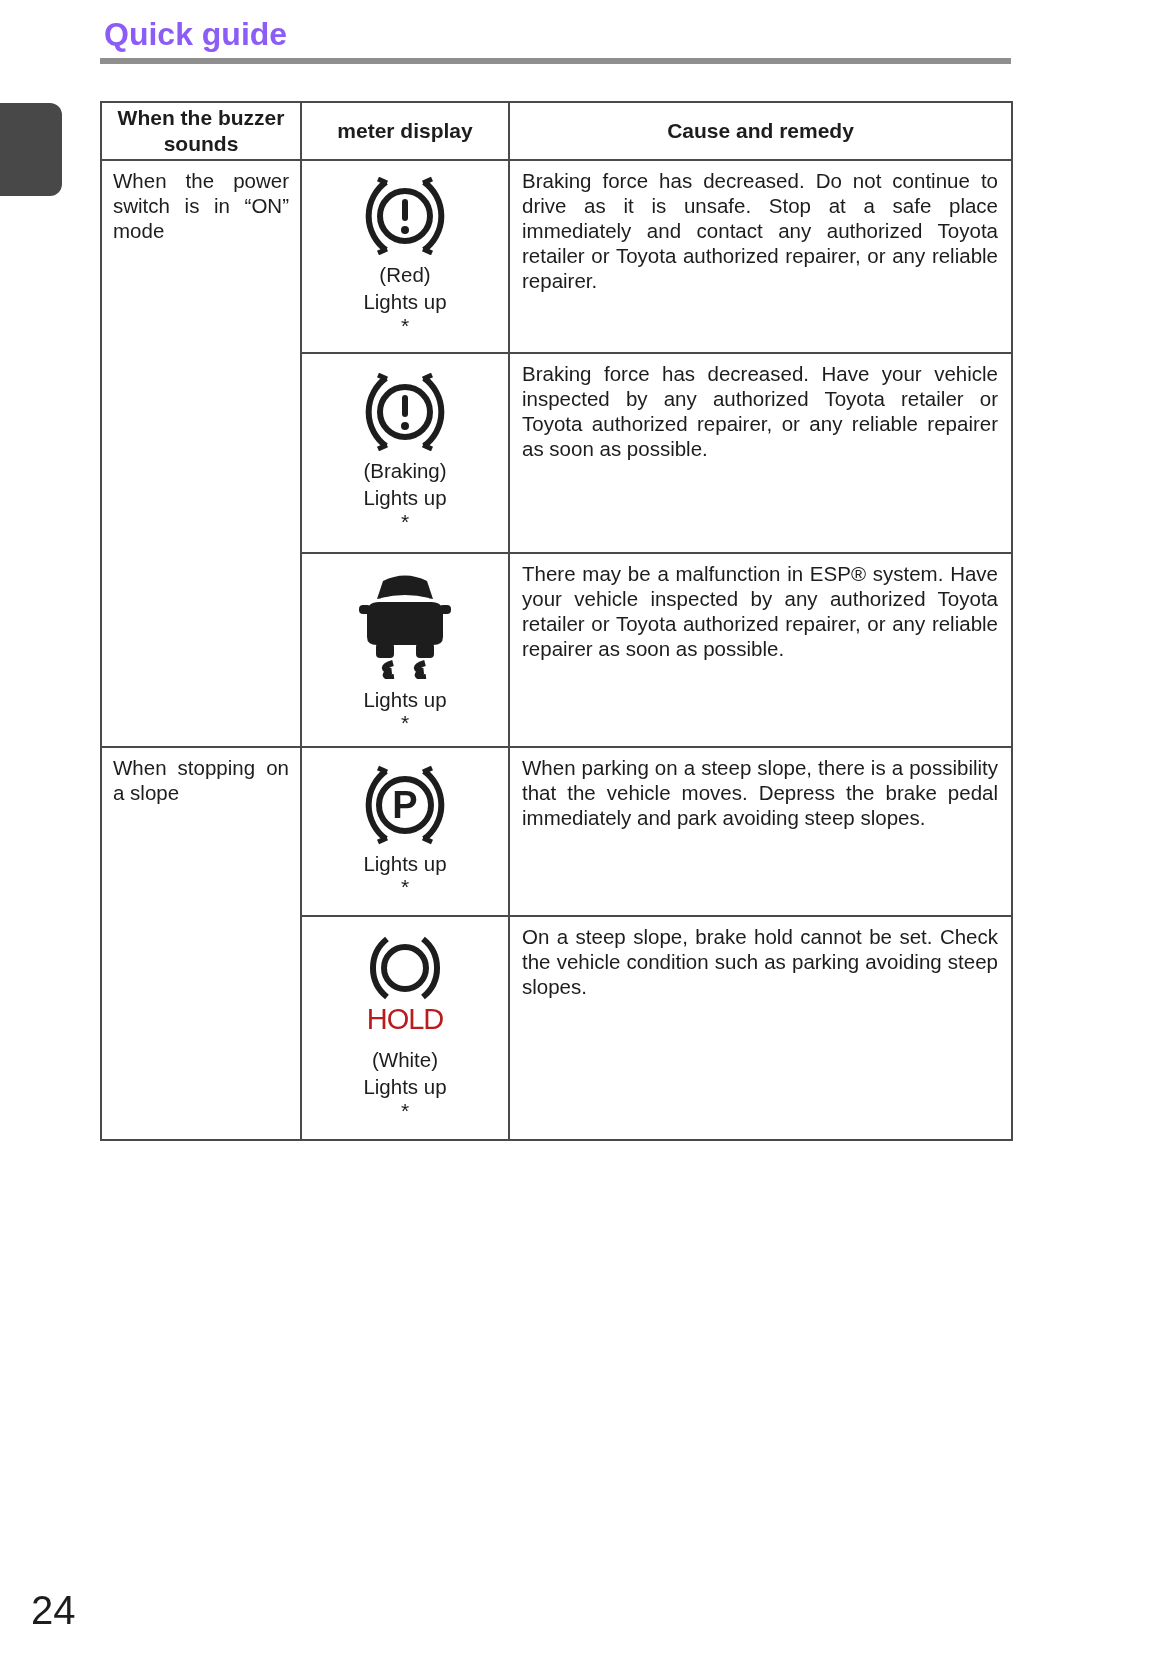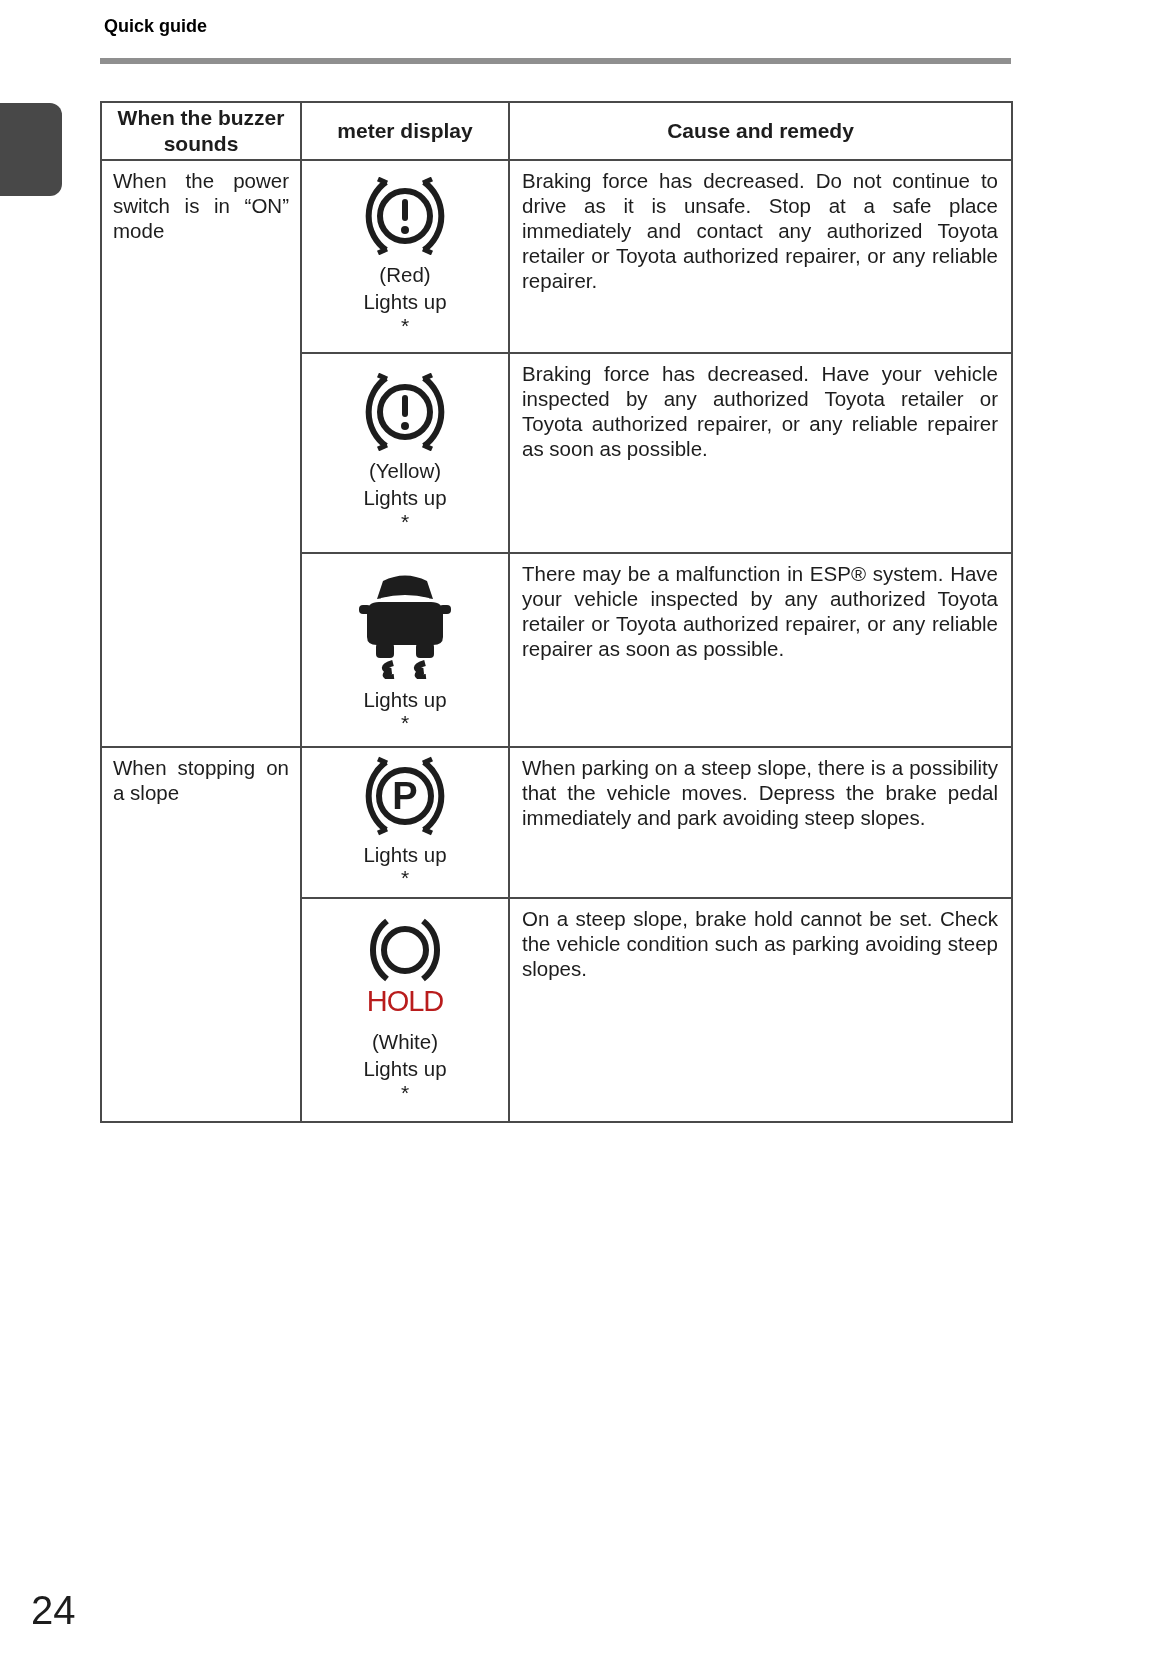--- a/index.html
+++ b/index.html
@@ -2,21 +2,21 @@
 <html><head>
 <meta charset="utf-8">
 <style>
   html,body { margin:0; padding:0; background:#ffffff; }
   .page {
     position:relative; width:1165px; height:1653px; background:#ffffff;
     font-family:"Liberation Sans", sans-serif; color:#1d1d1d; overflow:hidden;
   }
   .heading {
     position:absolute; left:104px; top:16px;
-    font-size:18px; font-weight:bold; color:#000000;
+    font-size:32px; font-weight:bold; color:#8b5cf6;
   }
   .heading-rule {
     position:absolute; left:100px; top:58px; width:911px; height:6px;
     background:#8f8f8f;
   }
   .side-tab {
     position:absolute; left:0; top:103px; width:62px; height:93px;
     background:#484848; border-radius:0 12px 12px 0;
   }
   table.guide {
@@ -119,21 +119,21 @@
               <g fill="none" stroke="#1d1d1d" stroke-width="5">
                 <path d="M34 6 L25 2"></path>
                     <path d="M34 72 L25 76"></path>
                 <path d="M70 6 L79 2"></path>
                     <path d="M70 72 L79 76"></path>
               </g>
               <rect x="49" y="22" width="6" height="22" rx="3" fill="#1d1d1d"></rect>
               <circle cx="52" cy="53" r="4" fill="#1d1d1d"></circle>
             </svg>
           </span>
-          <div class="meter-label color-label">(Yellow)</div>
+          <div class="meter-label color-label">(Braking)</div>
           <div class="meter-label">Lights up</div>
           <div class="meter-label footnote-star">*</div>
         </div>
       </td>
       <td class="cause">Braking force has decreased. Have your vehicle inspected by any authorized Toyota retailer or Toyota authorized repairer, or any reliable repairer as soon as possible.</td>
     </tr>
 
     <tr style="height:194px">
       <td class="meter">
         <div class="meter-stack">
@@ -152,21 +152,21 @@
               <path d="M24 31 Q48 25 72 31 L72 35 Q48 30 24 35 Z" fill="#ffffff"></path>
             </svg>
           </span>
           <div class="meter-label tight" style="margin-top:8px">Lights up</div>
           <div class="meter-label footnote-star">*</div>
         </div>
       </td>
       <td class="cause">There may be a malfunction in ESP® system. Have your vehicle inspected by any authorized Toyota retailer or Toyota authorized repairer, or any reliable repairer as soon as possible.</td>
     </tr>
 
-    <tr style="height:151px">
+    <tr style="height:169px">
       <td class="cond" rowspan="2">When stopping on a slope</td>
       <td class="meter">
         <div class="meter-stack">
           <span class="icon-wrap">
             <svg width="104" height="80" viewBox="0 0 104 80">
               <g fill="none" stroke="#1d1d1d" stroke-width="6">
                 <circle cx="52" cy="40" r="26"></circle>
                 <path d="M33 6 A42 42 0 0 0 33 74"></path>
                 <path d="M71 6 A42 42 0 0 1 71 74"></path>
               </g>

